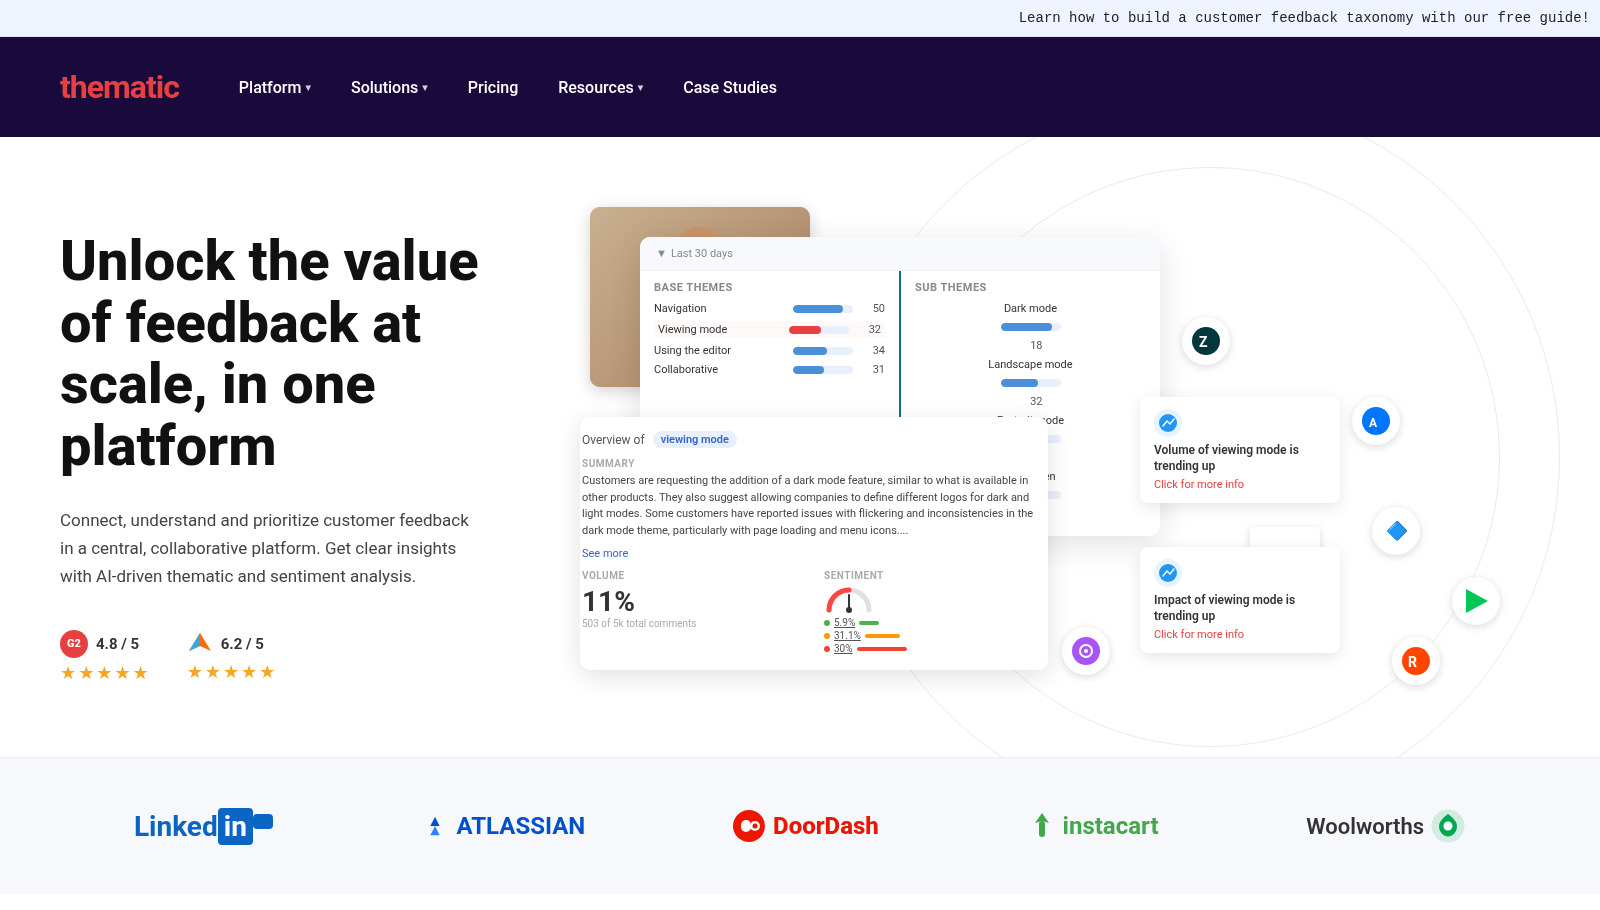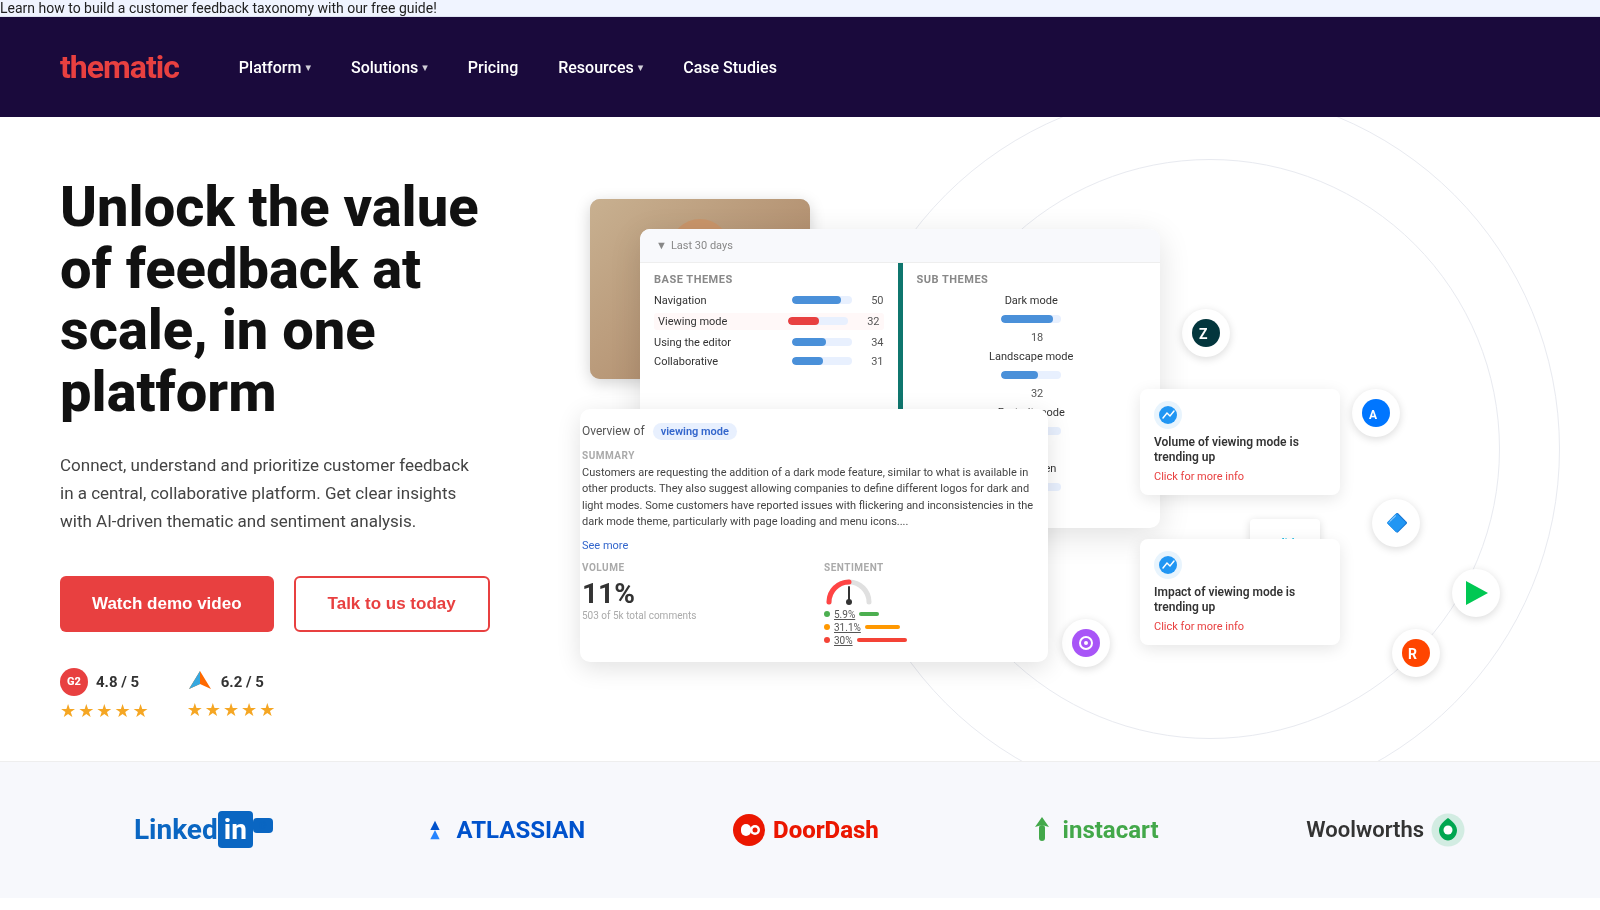--- a/index.html
+++ b/index.html
@@ -1,24 +1,26 @@
 <!DOCTYPE html>
 <html><head>
   <meta charset="utf-8">
   <style>
     * { margin: 0; padding: 0; box-sizing: border-box; }
     body { font-family: -apple-system, BlinkMacSystemFont, 'Segoe UI', Roboto, sans-serif; background: #fff; width: 1600px; }
 
     
     .top-banner {
       background: #f0f4ff;
-      text-align: left;
+      text-align: right;
+      padding: 10px;
       font-size: 14px;
       color: #222;
       border-bottom: 1px solid #dde3f0;
+      font-family: Liberation Mono, monospace;
     }
 
     
     nav {
       background: #1a0a3c;
       display: flex;
       align-items: center;
       padding: 0 60px;
       height: 100px;
     }
@@ -239,21 +241,21 @@
       display: flex;
       align-items: center;
       gap: 10px;
     }
     .card-body {
       display: flex;
     }
     .themes-col {
       flex: 1;
       padding: 10px 14px;
-      border-right: 5px solid #0f766e;
+      border-right: 2px solid #0f766e;
     }
     .col-title {
       font-size: 11px;
       font-weight: 700;
       color: #888;
       margin-bottom: 8px;
       text-transform: uppercase;
       letter-spacing: 0.5px;
     }
     .theme-row {
@@ -527,24 +529,20 @@
     <div class="nav-link">
       <span>Case Studies</span>
     </div>
   </div>
 </nav>
 
 <section class="hero">
   <div class="hero-left">
     <h1 class="hero-title">Unlock the value of feedback at scale, in one platform</h1>
     <p class="hero-subtitle">Connect, understand and prioritize customer feedback in a central, collaborative platform. Get clear insights with AI-driven thematic and sentiment analysis.</p>
-    <div class="hero-buttons">
-      <button class="btn-demo">Watch demo video</button>
-      <button class="btn-talk">Talk to us today</button>
-    </div>
     <div class="ratings">
       <div class="rating-item">
         <div class="rating-top">
           <div class="g2-badge">G2</div>
           <span>4.8 / 5</span>
         </div>
         <div class="stars">★★★★★</div>
       </div>
       <div class="rating-item">
         <div class="rating-top">

